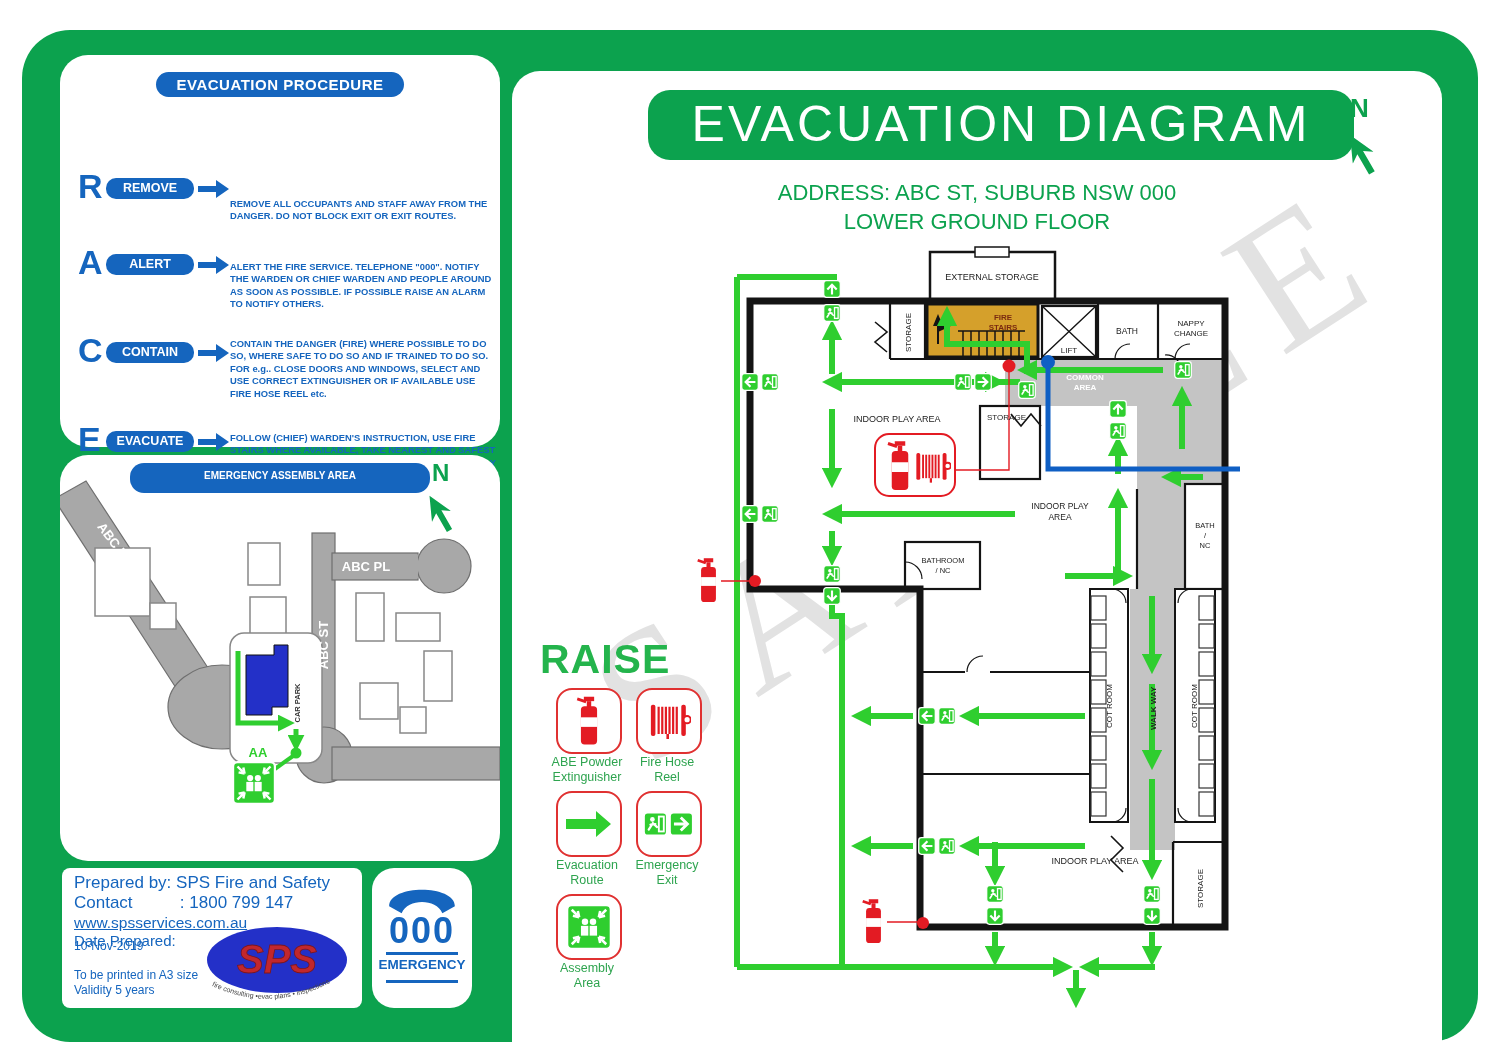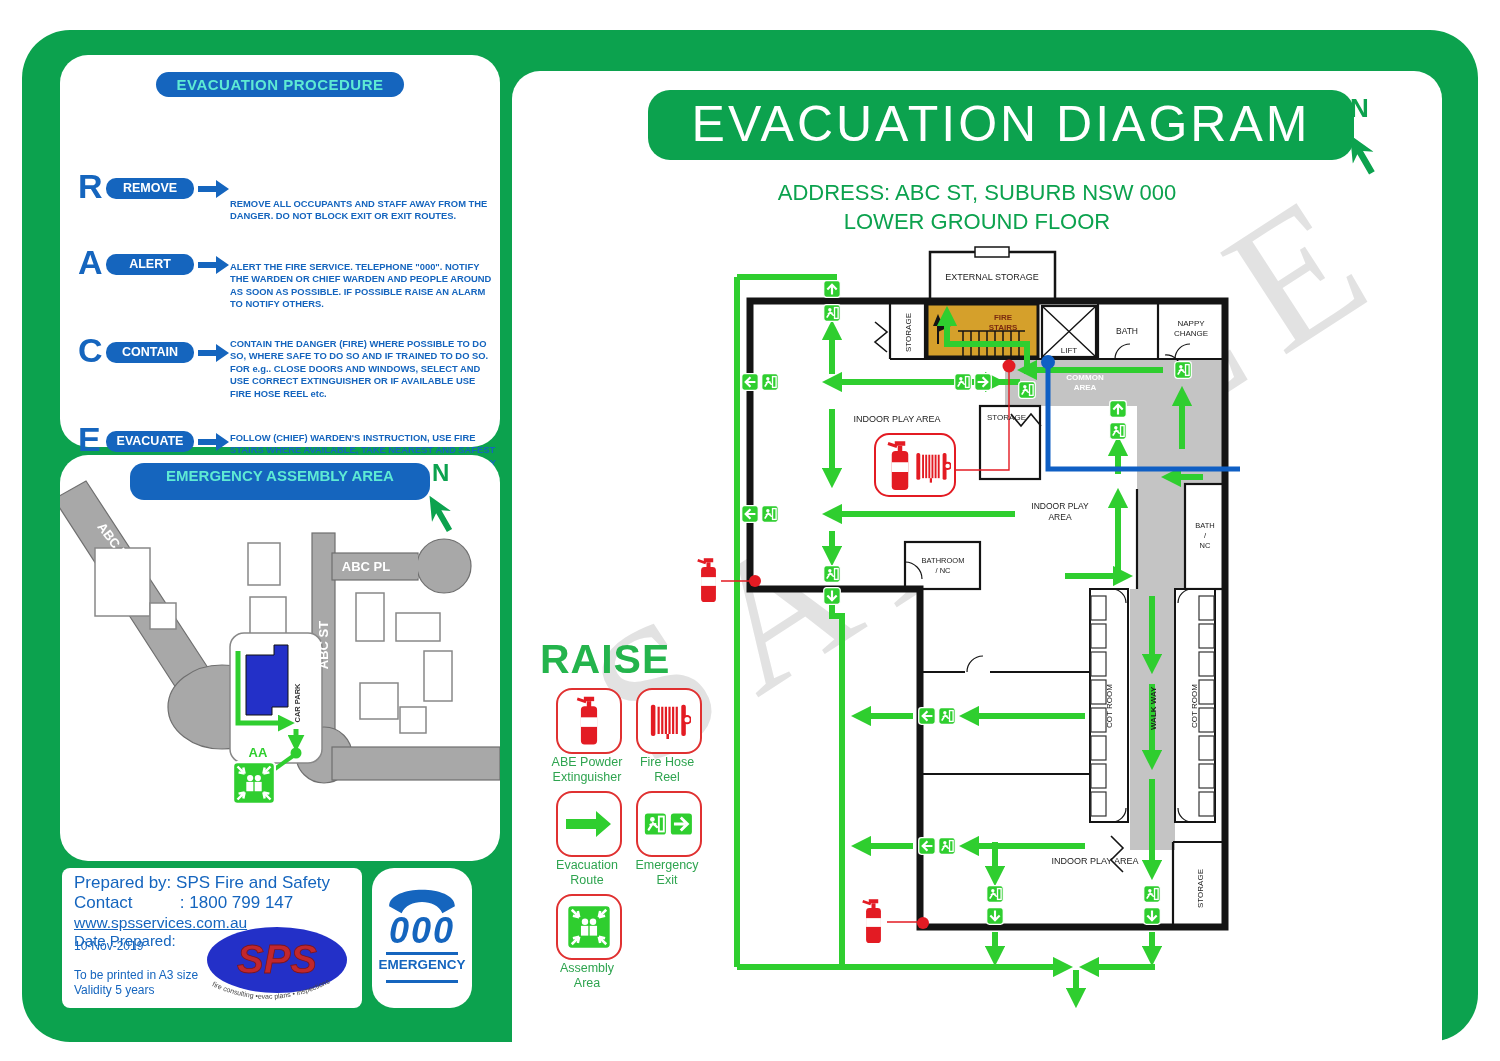--- a/index.html
+++ b/index.html
@@ -5,23 +5,23 @@
   html,body{margin:0;padding:0;background:#fff;}
   body{width:1500px;height:1061px;position:relative;font-family:"Liberation Sans",sans-serif;overflow:hidden;}
   .abs{position:absolute;}
   .frame{left:22px;top:30px;width:1456px;height:1012px;background:#0CA24E;border-radius:48px;}
   .panel{position:absolute;background:#fff;}
   .panel.proc{left:60px;top:55px;width:440px;height:392px;border-radius:28px;}
   .panel.asm{left:60px;top:455px;width:440px;height:406px;border-radius:28px;}
   .panel.prep{left:62px;top:868px;width:300px;height:140px;border-radius:8px;}
   .panel.emerg{left:372px;top:868px;width:100px;height:140px;border-radius:22px;}
   .panel.main{left:512px;top:71px;width:930px;height:1012px;border-radius:28px;overflow:hidden;}
-  .pill{position:absolute;background:#1565BE;color:#5eead4;font-weight:bold;text-align:center;border-radius:14px;}
+  .pill{position:absolute;background:#1565BE;color:#ffffff;font-weight:bold;text-align:center;border-radius:14px;}
   .proc-title{left:96px;top:17px;width:248px;height:25px;line-height:25px;font-size:15px;letter-spacing:.5px;}
-  .asm-title{left:70px;top:8px;width:300px;height:37px;line-height:26px;font-size:15px;}
+  .asm-title{left:70px;top:8px;width:300px;height:30px;line-height:26px;font-size:10px;}
   .step-letter{position:absolute;left:8px;top:-11px;font-size:34px;font-weight:bold;color:#1565BE;}
   .step-pill{position:absolute;left:36px;top:0;width:88px;height:21px;line-height:21px;background:#1565BE;color:#fff;font-size:12.5px;font-weight:bold;text-align:center;border-radius:10px;}
   .step-arrow{position:absolute;left:128px;top:2px;}
   .step-text{position:absolute;left:160px;width:268px;font-size:9.4px;font-weight:bold;color:#1565BE;line-height:12.4px;margin-top:24px;}
   .step{position:absolute;left:10px;width:430px;}
   .main-title{position:absolute;left:136px;top:19px;width:706px;height:70px;background:#0CA24E;border-radius:22px;color:#fff;font-size:50px;letter-spacing:3px;text-align:center;line-height:68px;}
   .hdr{position:absolute;left:0;width:930px;text-align:center;color:#0CA24E;}
   .hdr.name{top:80px;font-size:22px;font-weight:bold;}
   .hdr.addr{top:109px;font-size:22px;}
   .hdr.floor{top:138px;font-size:22px;}
@@ -34,21 +34,21 @@
   .llabel{position:absolute;width:110px;text-align:center;font-size:12.5px;color:#2EA44F;line-height:15px;z-index:3;}
   .nts{left:1150px;top:1002px;width:280px;text-align:center;color:#fff;font-size:27px;font-weight:bold;letter-spacing:1px;z-index:5;}
   .prep-line{position:absolute;left:12px;color:#1565BE;white-space:pre;}
   .prep-l1{top:5px;font-size:17px;}
   .prep-l2{top:25px;font-size:17px;}
   .prep-l3{top:46px;font-size:15.5px;text-decoration:underline;}
   .prep-l4{top:64px;font-size:15px;}
   .prep-l5{top:71px;font-size:12px;}
   .prep-l6{top:100px;font-size:12px;}
   .prep-l7{top:115px;font-size:12px;}
-  .em-num{position:absolute;left:0;top:42px;width:100px;text-align:center;font-size:36px;font-weight:bold;color:#1565BE;letter-spacing:2px;font-style:italic;}
+  .em-num{position:absolute;left:0;top:42px;width:100px;text-align:center;font-size:36px;font-weight:bold;color:#1565BE;letter-spacing:2px;}
   .em-line{position:absolute;left:14px;width:72px;border-top:3px solid #1565BE;}
   .em-label{position:absolute;left:0;top:89px;width:100px;text-align:center;font-size:13.5px;font-weight:bold;color:#1565BE;}
   svg text{font-family:"Liberation Sans",sans-serif;}
 </style>
 </head>
 <body>
 
 <svg width="0" height="0" style="position:absolute" aria-hidden="true">
   <defs>
     <marker id="ah" viewBox="0 0 10 10" refX="6" refY="5" markerWidth="3.4" markerHeight="3.4" orient="auto">

